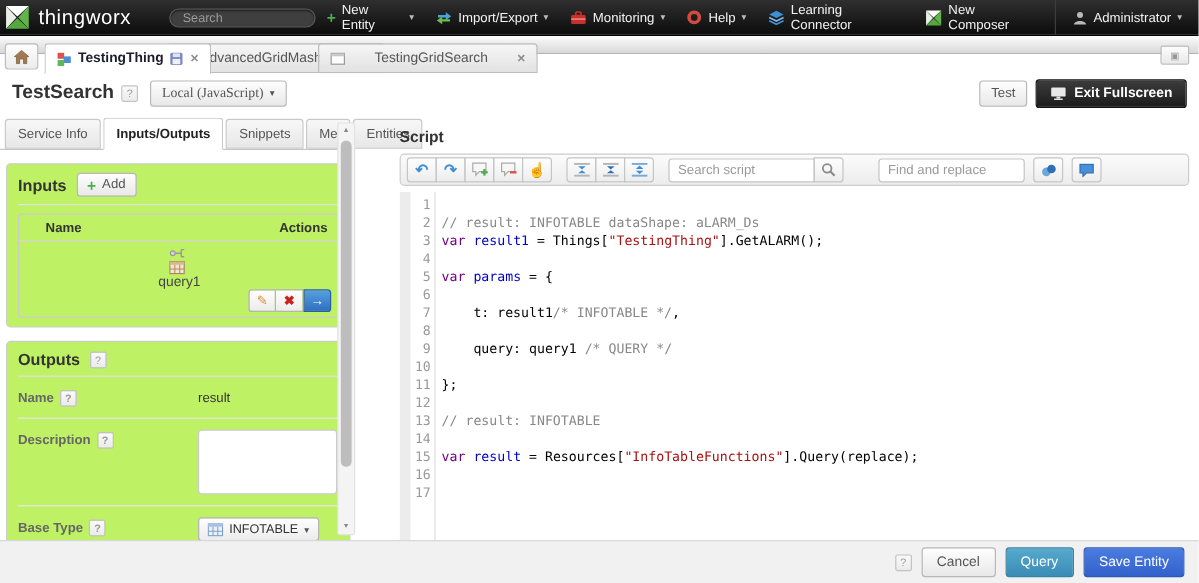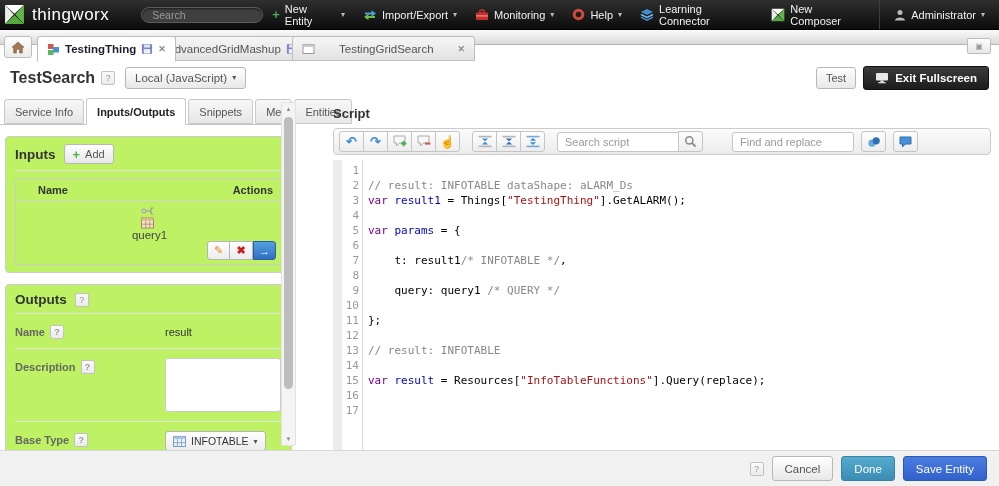--- a/index.html
+++ b/index.html
@@ -35,21 +35,21 @@
     background:linear-gradient(#fdfdfd,#e8e8e8); display:flex; align-items:center; justify-content:center; cursor:pointer;
     color:#999; font-size:8px; }
 
   
   .titlerow { position:absolute; left:0; top:61px; width:999px; height:33px; background:#fff; display:flex; align-items:center; }
   .page-title { font-size:16px; font-weight:bold; color:#333; margin-left:10px; }
   .help-badge { display:inline-flex; align-items:center; justify-content:center; width:14px; height:14px; margin-left:6px;
     border:1px solid #c2c2c2; border-radius:2px; background:linear-gradient(#fafafa,#ebebeb); color:#999; font-size:9px; cursor:pointer; }
   .btn { display:inline-flex; align-items:center; justify-content:center; gap:5px; border:1px solid #b8b8b8; border-radius:3px;
     background:linear-gradient(#fefefe,#e8e8e8); color:#555; font-size:11px; cursor:pointer; padding:0 9px; height:22px; }
-  .handler-btn { margin-left:10px; font-size:11.5px; }
+  .handler-btn { margin-left:10px; font-size:11.5px;font-family:Liberation Serif, serif; }
   .title-actions { margin-left:auto; margin-right:10px; display:flex; gap:7px; align-items:center; }
   .btn-dark { display:inline-flex; align-items:center; gap:6px; background:linear-gradient(#3c3c3c,#1c1c1c); border:1px solid #111;
     color:#fff; font-size:11.5px; font-weight:bold; border-radius:3px; height:24px; padding:0 11px; cursor:pointer; }
 
   
   .main { position:absolute; left:0; top:94px; width:999px; height:356px; overflow:hidden; }
 
   
   .leftcol { position:absolute; left:0; top:0; width:296px; height:356px; }
   .subtabs { display:flex; align-items:flex-end; height:31px; border-bottom:1px solid #c5c5c5; padding-left:4px; }
@@ -260,21 +260,21 @@
       <span>
         <svg width="12" height="12" viewBox="0 0 13 13">
           <rect x="1" y="1" width="11" height="11" rx="1.5" fill="#7b86c2"></rect>
           <rect x="3.2" y="1.6" width="6.6" height="3.4" fill="#dfe3f2"></rect>
           <rect x="3" y="6.6" width="7" height="4.8" fill="#eef0f8"></rect>
         </svg>
       </span>
       <span class="tab-close">✕</span>
     </div>
 
-    <div class="etab" style="left:292px;gap:24px;">
+    <div class="etab" style="left:265px;gap:24px;">
       <span>
         <svg width="13" height="12" viewBox="0 0 13 12">
           <rect x="1" y="1.5" width="11" height="9" fill="#fdfdfd" stroke="#9a9a9a"></rect>
           <rect x="1" y="1.5" width="11" height="2.4" fill="#c9c9c9"></rect>
         </svg>
       </span>
       <span>TestingGridSearch</span>
       <span class="tab-close">✕</span>
     </div>
 
@@ -564,17 +564,17 @@
           </div>
       </div>
     </div>
   </div>
 
   <div class="footer">
     <span class="help-badge" style="margin-left:0;">?</span>
     <button class="btn btn-cancel">
         <span>Cancel</span>
       </button>
-    <button class="btn-done"><span>Done</span></button>
+    <button class="btn-done"><span>Query</span></button>
     <button class="btn-save"><span>Save Entity</span></button>
   </div>
 
 </div>
 
 </body></html>

